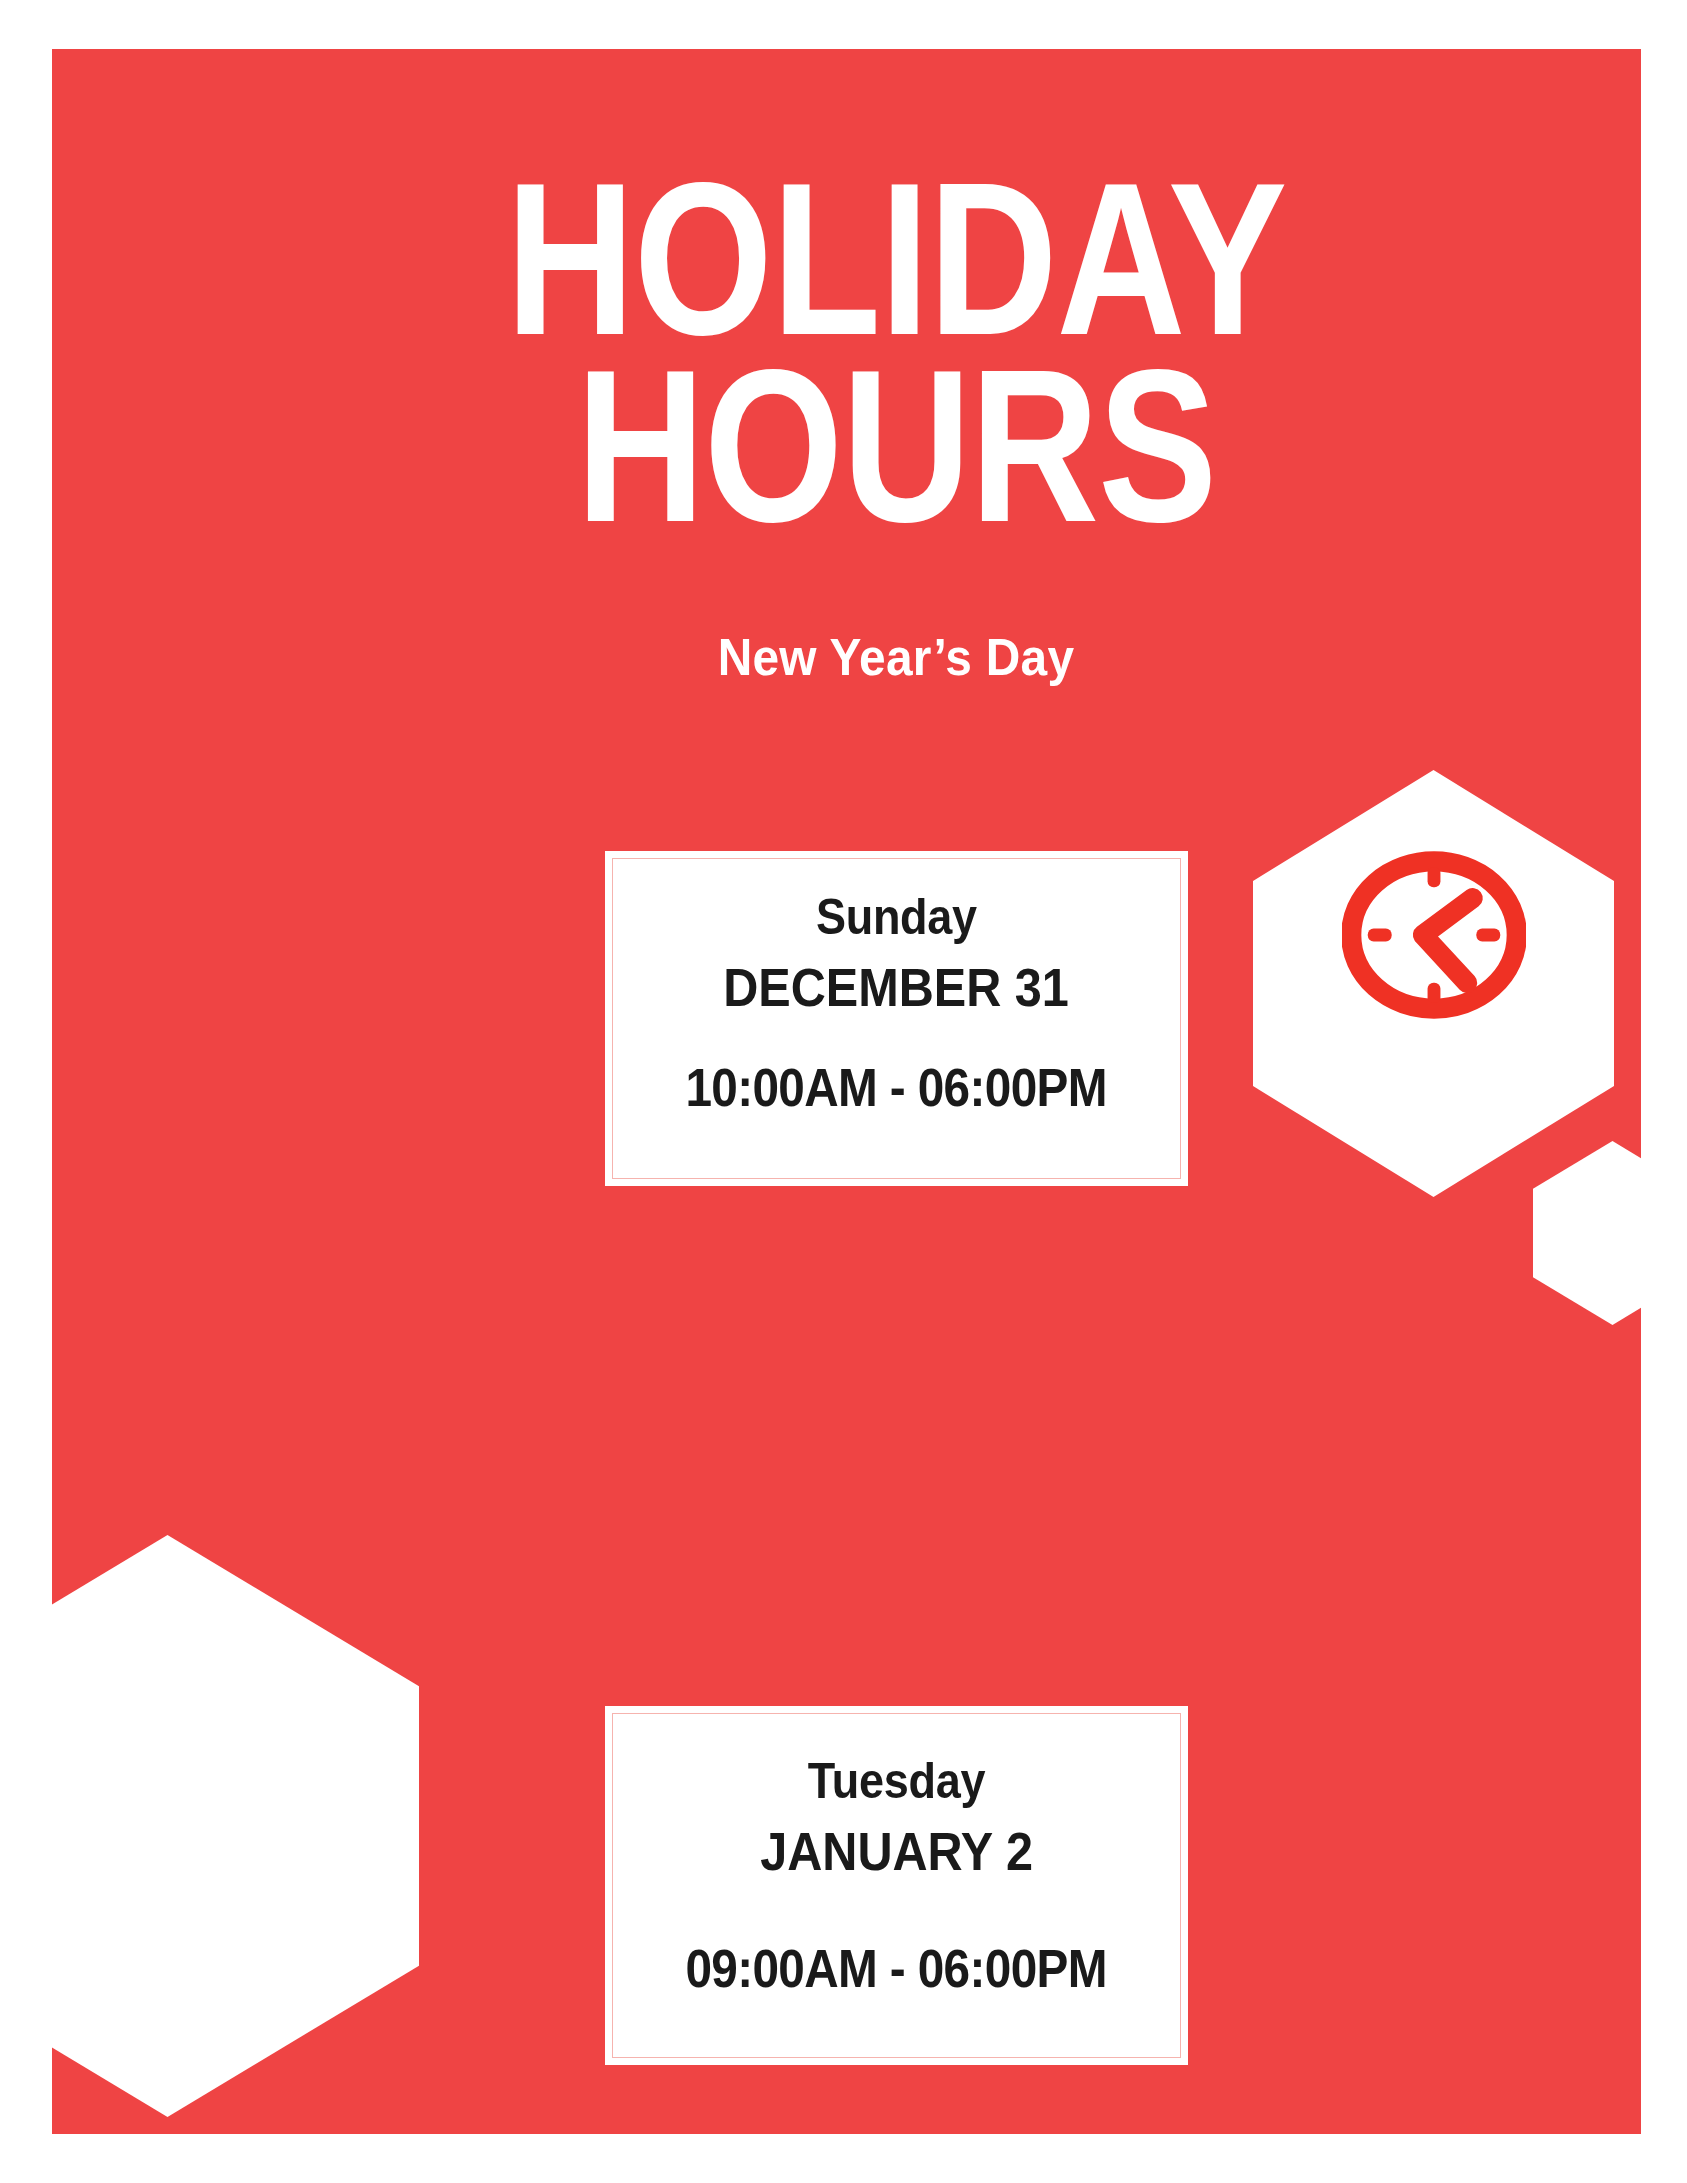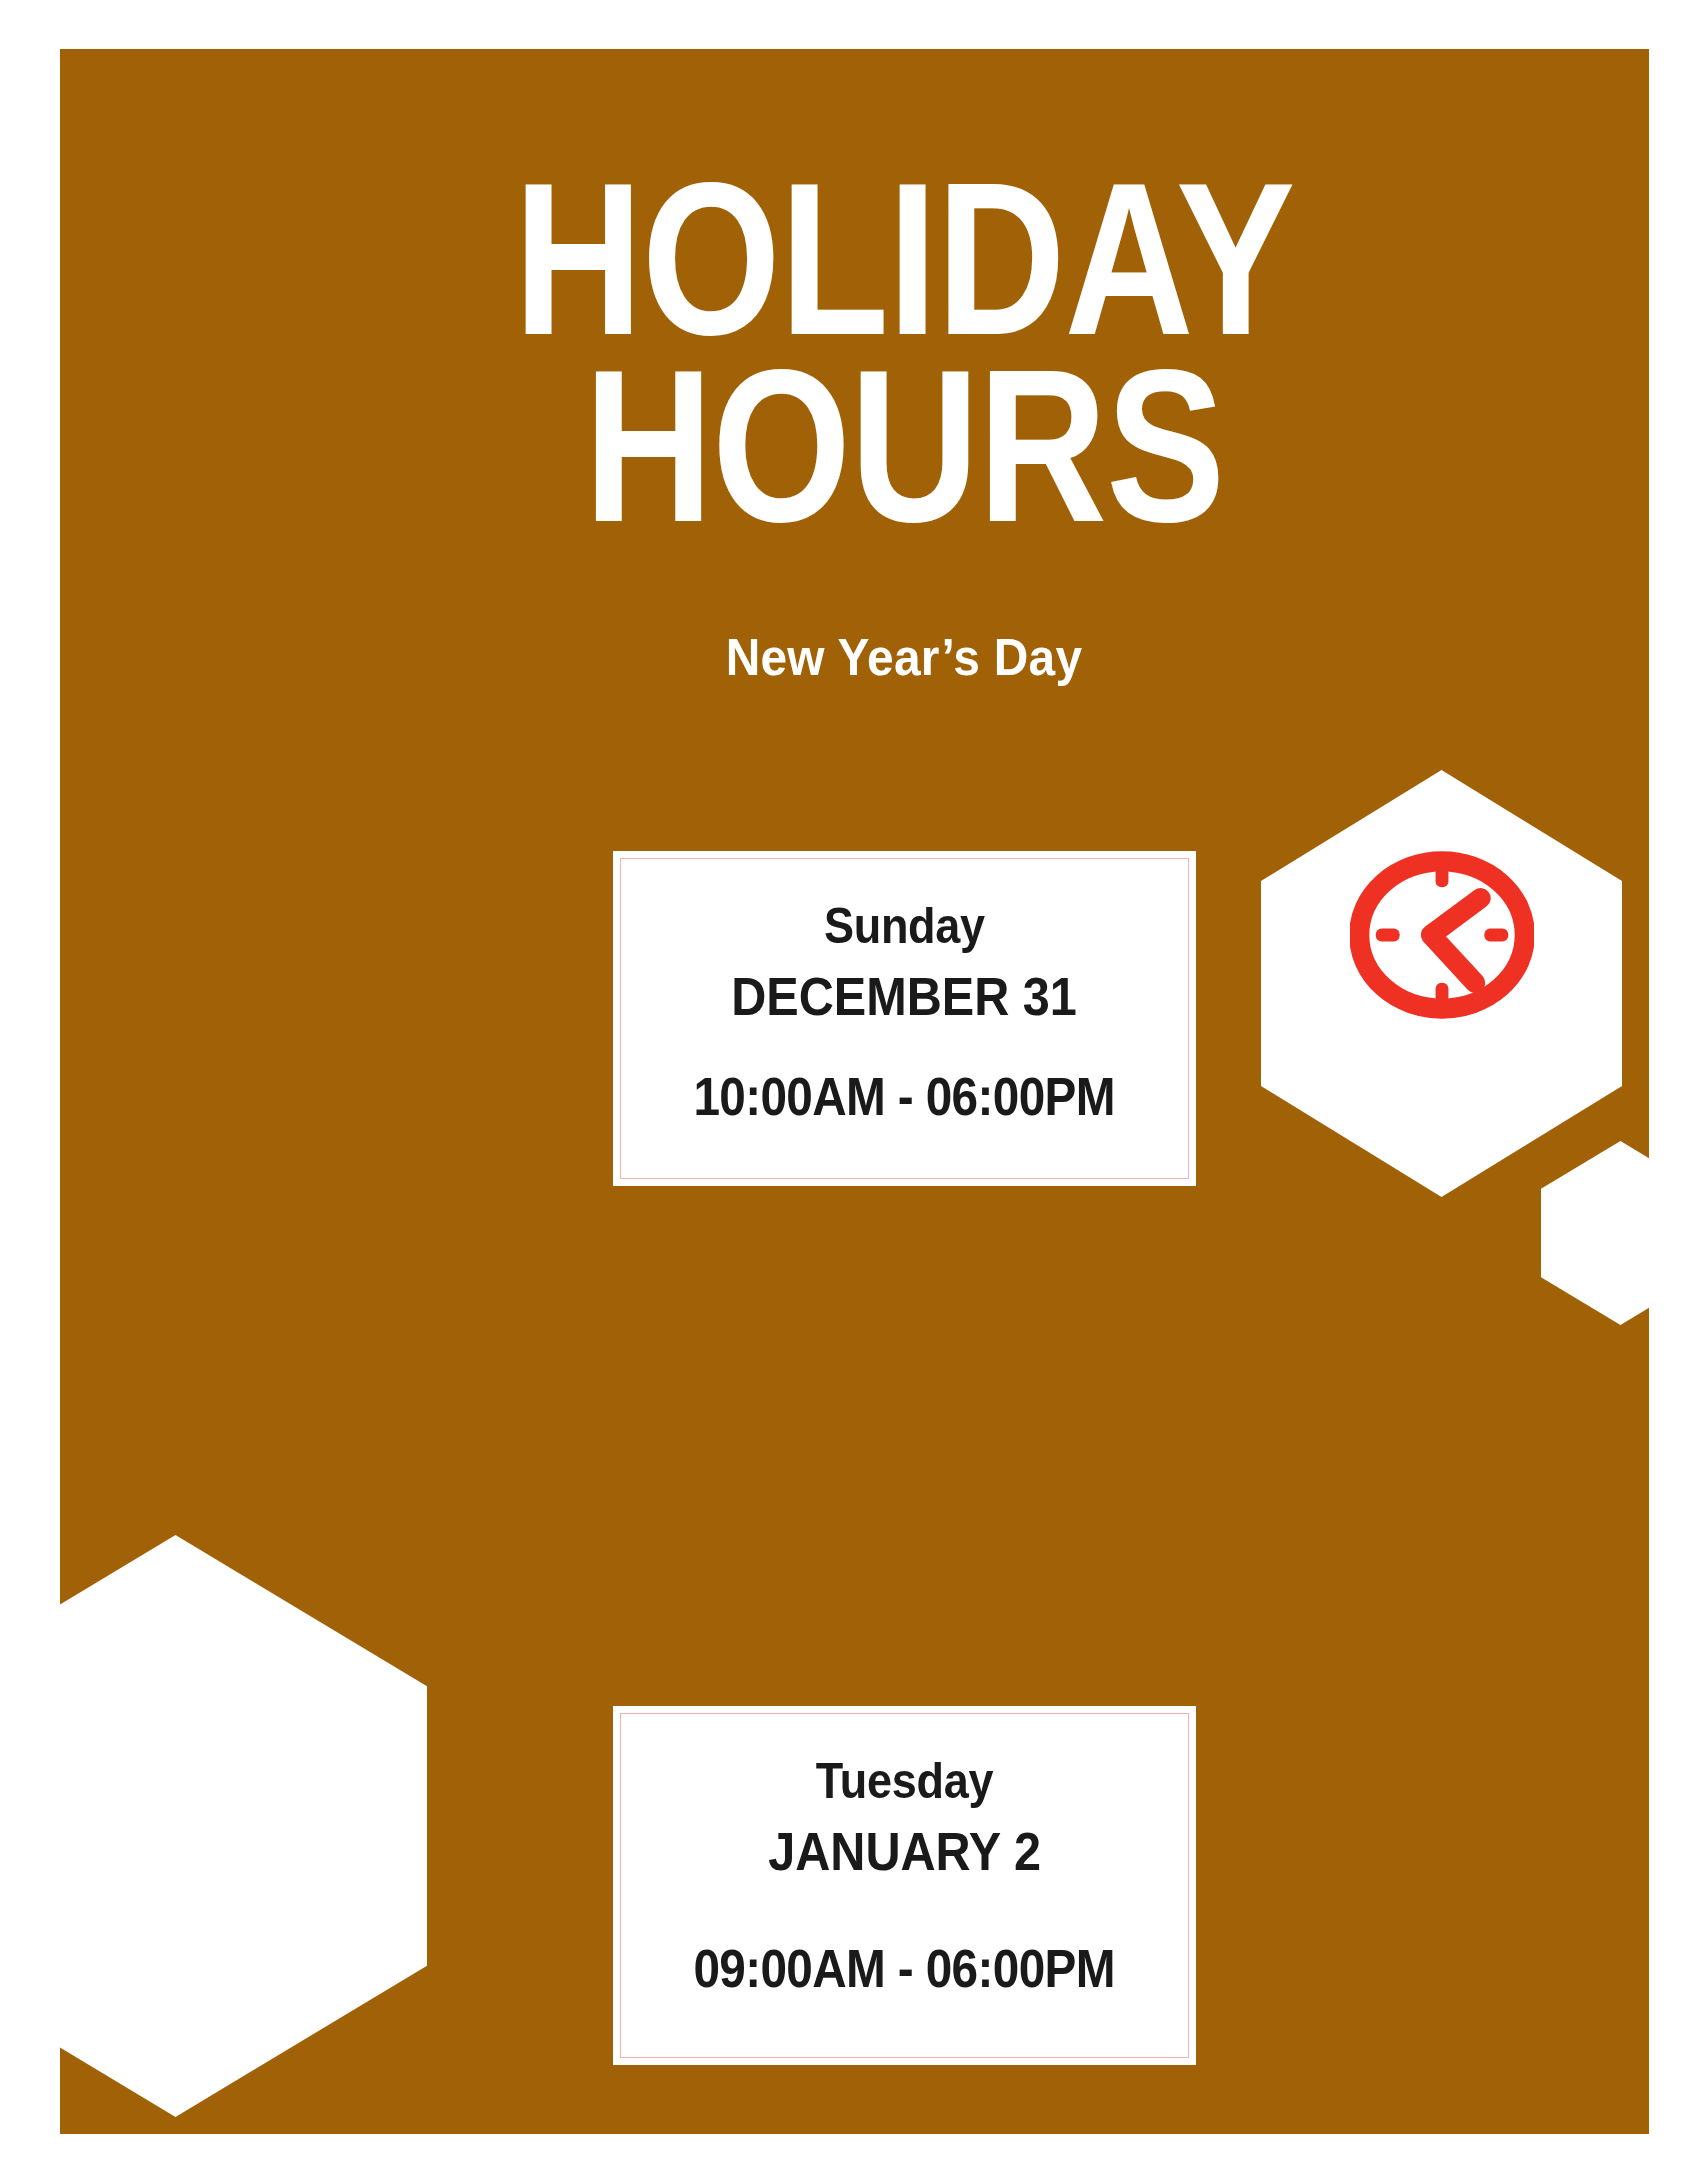--- a/index.html
+++ b/index.html
@@ -19,25 +19,25 @@
     position: relative;
     width: 1687px;
     height: 2183px;
     background: #ffffff;
     overflow: hidden;
   }
 
   
   #red-panel {
     position: absolute;
-    left: 60px;
+    left: 52px;
     top: 49px;
     width: 1589px;
     height: 2085px;
-    background: #a16207;
+    background: #ef4444;
     overflow: hidden;
   }
 
   
   .hex {
     position: absolute;
     background: #ffffff;
   }
 
   
@@ -129,21 +129,21 @@
   #card-2 { top: 1657px; height: 359px; }
 
   .card-inner {
     width: 100%;
     height: 100%;
     border: 1.3px solid #F6B3AE;
     box-sizing: border-box;
     display: flex;
     flex-direction: column;
     align-items: center;
-    padding-top: 41px;
+    padding-top: 32px;
   }
   #card-1 .card-inner { padding-top: 34px; }
   #card-2 .card-inner { padding-top: 41px; }
 
   .card-weekday {
     color: #1A1A1A;
     font-family: "Liberation Sans Narrow", "Liberation Sans", sans-serif;
     font-weight: 700;
     font-size: 50px;
     line-height: 1.05;

